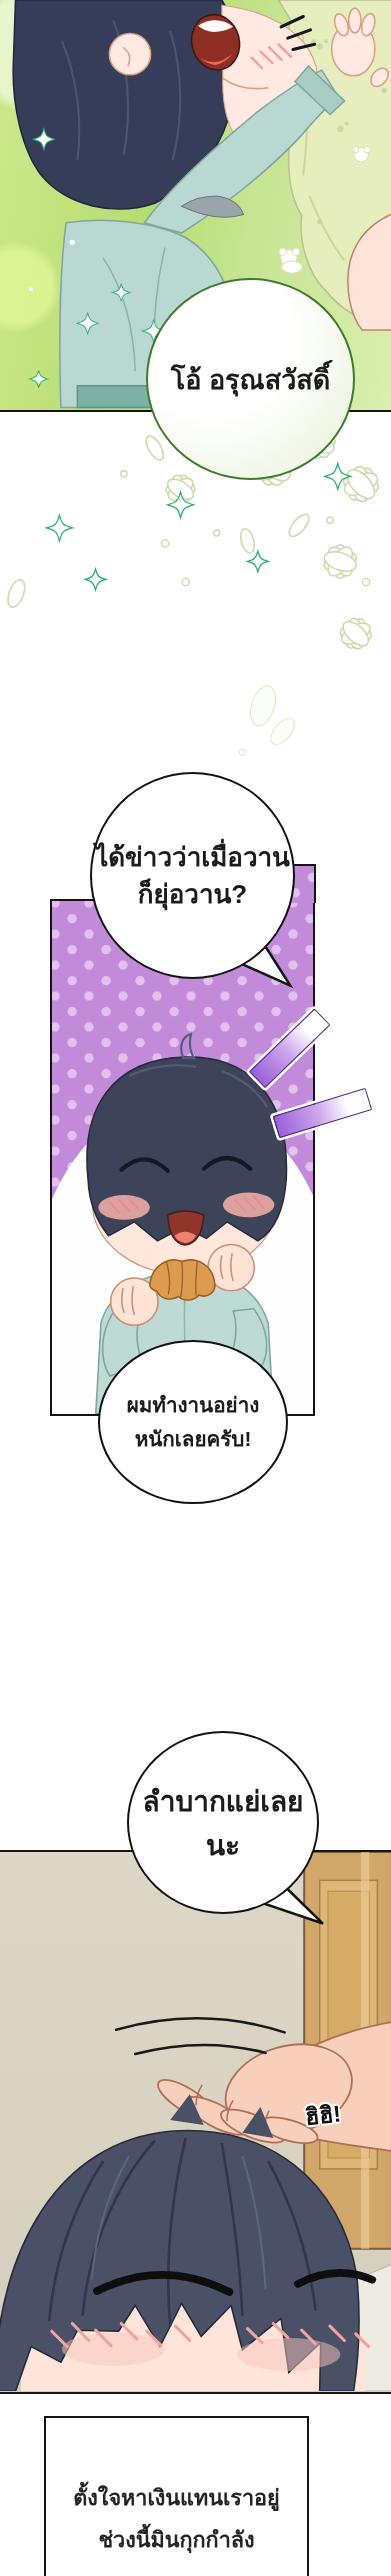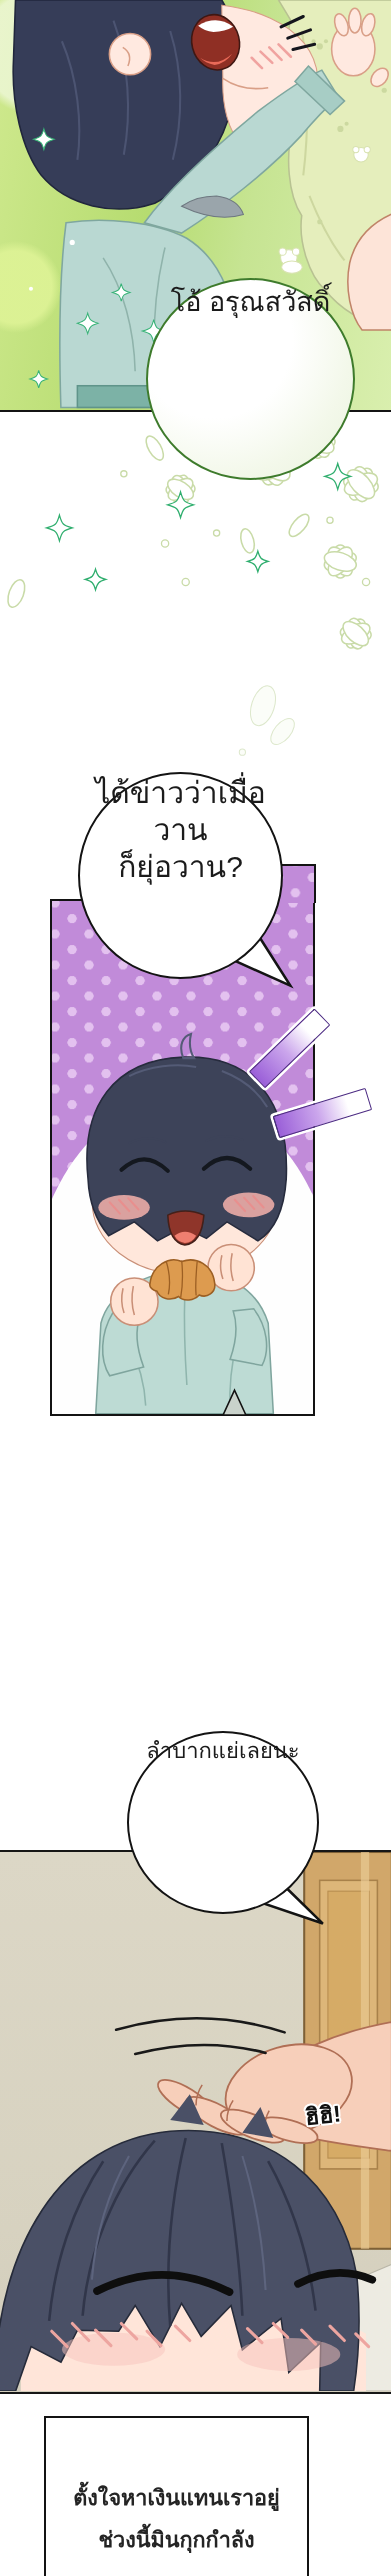--- a/index.html
+++ b/index.html
@@ -22,22 +22,22 @@
      overflow:hidden;z-index:2;}
   .panel-purple-step{left:262px;top:864px;width:54px;height:39px;border:2.1px solid #131313;border-bottom:none;box-sizing:border-box;
      background-color:#c18bd9;
      background-image:radial-gradient(circle,#e3c1ef 4.4px,rgba(0,0,0,0) 4.9px),
                       radial-gradient(circle,#e3c1ef 4.4px,rgba(0,0,0,0) 4.9px);
      background-size:34px 31px;background-position:-2.6px -4.1px,14.4px 11.3px;z-index:3;}
   .panel-headpat{left:0;top:1850px;width:392px;height:544px;border-top:2.6px solid #161616;border-bottom:2.1px solid #161616;
      box-sizing:border-box;background:linear-gradient(180deg,#dcd7c6,#d7d2c0 70%,#d2cdbc);overflow:hidden;z-index:1;}
   
   .bubble{position:absolute;background:#ffffff;border:2.6px solid #131313;border-radius:50%;
-     display:flex;flex-direction:column;align-items:center;text-align:center;
-     font-weight:400;color:#1b1b1b;z-index:4;box-sizing:border-box;}
+     display:flex;flex-direction:column;align-items:center;justify-content:center;text-align:center;
+     font-weight:700;color:#1b1b1b;z-index:4;box-sizing:border-box;}
   .bubble-green{border-color:#3e7b2c;
      background:radial-gradient(circle at 32% 30%,#ffffff 0 40%,#f3f8ea 70%,#e9f2dc);}
   .bubble .line{display:block;}
   .tailsvg{position:absolute;z-index:3;}
   .nbox{position:absolute;background:#ffffff;border:2.6px solid #131313;box-sizing:border-box;
      display:flex;flex-direction:column;align-items:center;justify-content:center;text-align:center;
      font-weight:700;color:#242424;z-index:5;}
   .sfx{position:absolute;font-weight:700;color:#111111;z-index:6;
      text-shadow:-1.5px -1.5px 0 #fff,1.5px -1.5px 0 #fff,-1.5px 1.5px 0 #fff,1.5px 1.5px 0 #fff,0 2.1px 0 #fff,2.1px 0 0 #fff,0 -2.1px 0 #fff,-2.1px 0 0 #fff;}
   .bar{position:absolute;height:23px;border:1.5px solid #4b2a82;box-sizing:border-box;border-radius:1.5px;
@@ -224,21 +224,21 @@
     </svg>
   </div>
 
   <div class="bubble bubble-green" style="left:146px;top:278px;width:209px;height:202px;font-size:27px;z-index:4;">
     <span class="line">โอ้ อรุณสวัสดิ์</span>
   </div>
 
   <svg class="tailsvg" style="left:216px;top:925px;" width="82" height="67" viewBox="0 0 160 130">
     <path d="M75,8 L145,118 L20,62 Z" fill="#ffffff" stroke="#141414" stroke-width="5"></path>
   </svg>
-  <div class="bubble" style="left:78px;top:772px;width:205px;height:207px;font-size:30px;line-height:37px;">
+  <div class="bubble" style="left:90px;top:772px;width:205px;height:207px;font-size:26px;line-height:37px;">
     <span class="line">ได้ข่าวว่าเมื่อวาน</span>
     <span class="line">ก็ยุ่อวาน?</span>
   </div>
 
   <div class="abs panel-purple-step"></div>
   <div class="abs panel-purple-main">
     <svg width="261" height="513" viewBox="0 0 507 996">
       <ellipse cx="255" cy="800" rx="300" ry="420" fill="#fefefe"></ellipse>
 
       <ellipse cx="258" cy="585" rx="180" ry="140" fill="#ffe7db" stroke="#c98f77" stroke-width="2"></ellipse>
@@ -301,25 +301,29 @@
       </g>
     </svg>
   </div>
 
   <div class="bar" style="left:258px;top:1063px;width:91px;transform:rotate(-44deg);transform-origin:6.2px 15.5px;"></div>
   <div class="bar" style="left:277px;top:1114px;width:97px;transform:rotate(-17deg);transform-origin:5.2px 15.5px;"></div>
 
   <svg class="tailsvg" style="left:219px;top:1388px;" width="31" height="29" viewBox="0 0 60 56">
     <path d="M8,52 L30,4 L52,52 Z" fill="#c9d2cb" stroke="#121212" stroke-width="3"></path>
   </svg>
+  <div class="bubble" style="left:98px;top:1340px;width:190px;height:164px;font-size:20.6px;line-height:34px;">
+    <span class="line">ผมทำงานอย่าง</span>
+    <span class="line">หนักเลยครับ!</span>
+  </div>
 
   <svg class="tailsvg" style="left:247px;top:1869px;" width="82" height="62" viewBox="0 0 160 120">
     <path d="M60,20 L148,106 L18,62 Z" fill="#ffffff" stroke="#131313" stroke-width="5"></path>
   </svg>
-  <div class="bubble" style="left:127px;top:1731px;width:192px;height:183px;font-size:22px;">
+  <div class="bubble" style="left:127px;top:1731px;width:192px;height:183px;font-size:28px;">
     <span class="line">ลำบากแย่เลยนะ</span>
   </div>
 
   <div class="abs panel-headpat">
     <svg width="392" height="539" viewBox="0 0 760 1046">
 
       <g>
         <rect x="590" y="0" width="170" height="770" fill="#d1a76a" stroke="#7e6036" stroke-width="4"></rect>
         <rect x="620" y="55" width="112" height="560" fill="#ddb679" stroke="#a8814a" stroke-width="3"></rect>
         <rect x="636" y="76" width="80" height="518" fill="#d6ab66" stroke="#b68c4f" stroke-width="2"></rect>

